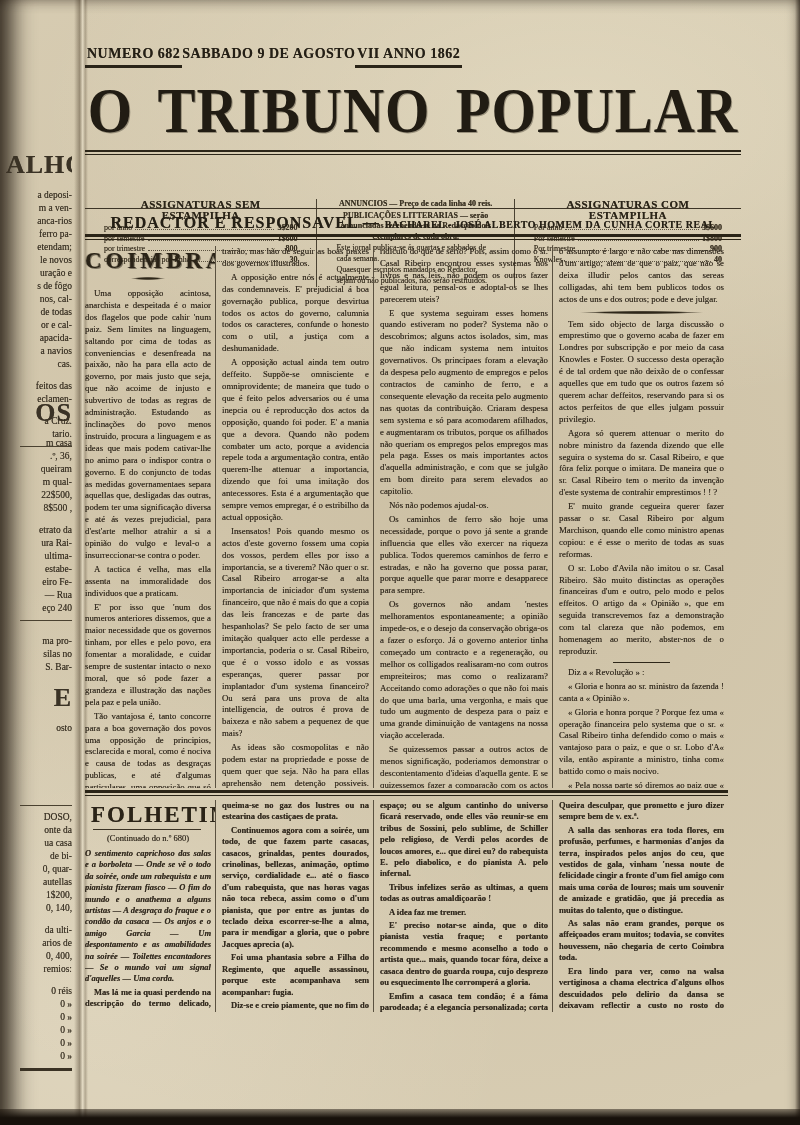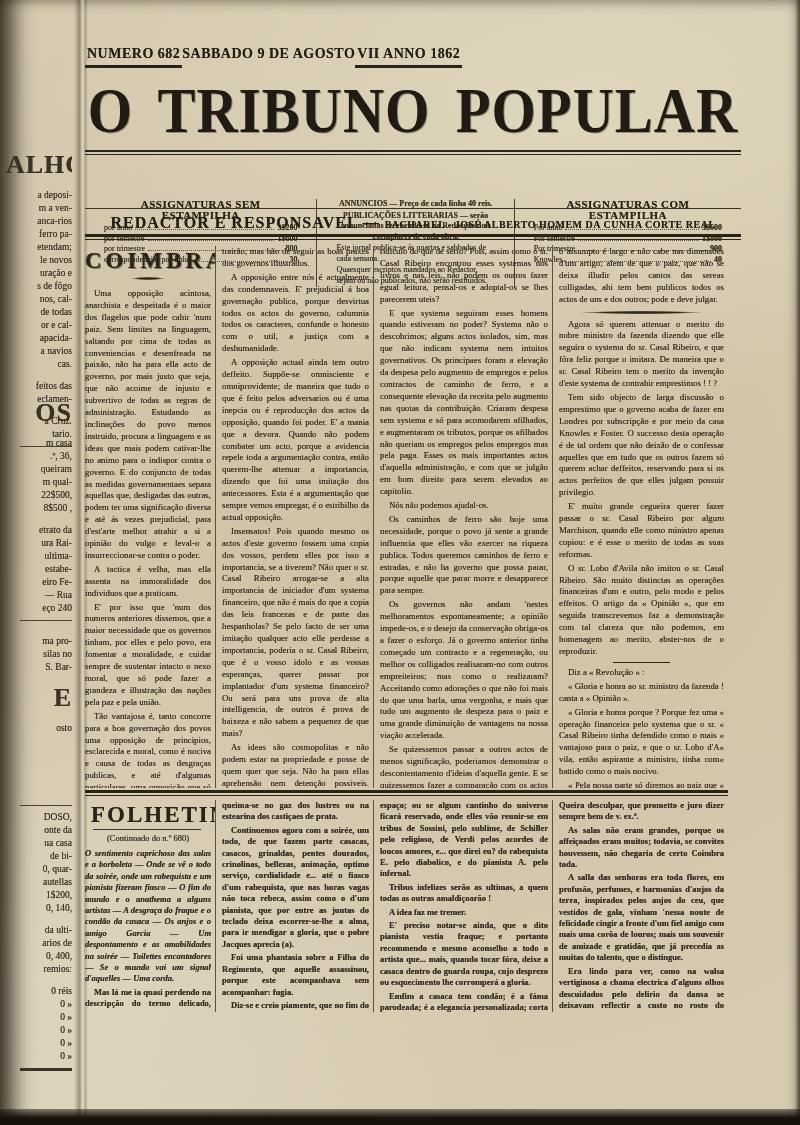--- a/index.html
+++ b/index.html
@@ -252,22 +252,22 @@
           <p class="para">Nós não podemos ajudal-os.</p>
           <p class="para">Os caminhos de ferro são hoje uma necessidade, porque o povo já sente a grande influencia que elles vão exercer na riqueza publica. Todos queremos caminhos de ferro e estradas, e não ha governo que possa parar, porque aquelle que parar morre e desapparece para sempre.</p>
           <p class="para">Os governos não andam 'nestes melhoramentos espontaneamente; a opinião impede-os, e o desejo da conservação obriga-os a fazer o esforço. Já o governo anterior tinha começado um contracto e a regeneração, ou melhor os colligados realisaram-no com outros empreiteiros; mas como o realizaram? Acceitando como adorações o que não foi mais do que uma barla, uma vergonha, e mais que tudo um augmento de despeza para o paiz e uma grande diminuição de vantagens na nossa viação accelerada.</p>
           <p class="para">Se quizessemos passar a outros actos de menos significação, poderiamos demonstrar o descontentamento d'ideias d'aquella gente. E se quizessemos fazer a comparação com os actos da actual administração deixal-os-hiamos a escorrer sangue.</p>
         </div>
       </div>
     <div class="col">
         <div>
           <p class="para cont">o assumpto é largo e não cabe nas dimensões d'um artigo; alem de que o paiz, que não se deixa illudir pelos cantos das sereas colligadas, ahi tem bem publicos todos os actos de uns e dos outros; pode e deve julgar.</p>
           <div class="pdivider"></div>
+          <p class="para">Tem sido objecto de larga discussão o emprestimo que o governo acaba de fazer em Londres por subscripção e por meio da casa Knowles e Foster. O successo desta operação é de tal ordem que não deixão de o confessar aquelles que em tudo que os outros fazem só querem achar deffeitos, reservando para si os actos perfeitos de que elles julgam possuir privilegio.</p>
           <p class="para">Agora só querem attenuar o merito do nobre ministro da fazenda dizendo que elle seguira o systema do sr. Casal Ribeiro, e que fôra feliz porque o imitara. De maneira que o sr. Casal Ribeiro tem o merito da invenção d'este systema de contrahir emprestimos ! ! ?</p>
-          <p class="para">Tem sido objecto de larga discussão o emprestimo que o governo acaba de fazer em Londres por subscripção e por meio da casa Knowles e Foster. O successo desta operação é de tal ordem que não deixão de o confessar aquelles que em tudo que os outros fazem só querem achar deffeitos, reservando para si os actos perfeitos de que elles julgam possuir privilegio.</p>
           <p class="para">E' muito grande cegueira querer fazer passar o sr. Casal Ribeiro por algum Marchison, quando elle como ministro apenas copiou: e é esse o merito de todas as suas reformas.</p>
           <p class="para">O sr. Lobo d'Avila não imitou o sr. Casal Ribeiro. São muito distinctas as operações financeiras d'um e outro, pelo modo e pelos effeitos. O artigo da « Opinião », que em seguida transcrevemos faz a demonstração com tal clareza que não podemos, em homenagem ao merito, abster-nos de o reproduzir.</p>
           <div class="pshort"></div>
           <p class="para">Diz a « Revolução » :</p>
           <p class="para">« Gloria e honra ao sr. ministro da fazenda ! canta a « Opinião ».</p>
           <p class="para">« Gloria e honra porque ? Porque fez uma « operação financeira pelo systema que o sr. « Casal Ribeiro tinha defendido como o mais « vantajoso para o paiz, e que o sr. Lobo d'A« vila, então aspirante a ministro, tinha com« battido como o mais nocivo.</p>
           <p class="para">« Pela nossa parte só diremos ao paiz que « nada tem a esperar de tal ministerio. »</p>
         </div>
       </div>
   </div>
@@ -297,22 +297,22 @@
           <p class="para cont">espaço; ou se algum cantinho do universo ficará reservado, onde elles vão reunir-se em tribus de Sossini, pelo sublime, de Schiller pelo religioso, de Verdi pelos acordes de loucos amores, e... que direi eu? do rabequista E. pelo diabolico, e do pianista A. pelo infernal.</p>
           <p class="para">Tribus infelizes serão as ultimas, a quem todas as outras amaldiçoarão !</p>
           <p class="para">A idea faz me tremer.</p>
           <p class="para">E' preciso notar-se ainda, que o dito pianista vestia fraque; e portanto recommendo e mesmo aconselho a todo o artista que... mais, quando tocar fóra, deixe a casaca dentro do guarda roupa, cujo desprezo ou esquecimento lhe corromperá a gloria.</p>
           <p class="para">Emfim a casaca tem condão; é a fáma parodeada; é a elegancia personalizada; corta a direito, e corta bem.</p>
         </div>
       </div>
     <div class="col">
         <div>
           <p class="para cont">Queira desculpar, que prometto e juro dizer sempre bem de v. ex.ª.</p>
+          <p class="para">A salla das senhoras era toda flores, em profusão, perfumes, e harmonias d'anjos da terra, inspirados pelos anjos do ceu, que vestidos de gala, vinham 'nessa noute de felicidade cingir a fronte d'um fiel amigo com mais uma corôa de louros; mais um souvenir de amizade e gratidão, que já precedia as muitas do talento, que o distingue.</p>
           <p class="para">As salas não eram grandes, porque os affeiçoados eram muitos; todavia, se convites houvessem, não chegaria de certo Coimbra toda.</p>
-          <p class="para">A salla das senhoras era toda flores, em profusão, perfumes, e harmonias d'anjos da terra, inspirados pelos anjos do ceu, que vestidos de gala, vinham 'nessa noute de felicidade cingir a fronte d'um fiel amigo com mais uma corôa de louros; mais um souvenir de amizade e gratidão, que já precedia as muitas do talento, que o distingue.</p>
           <p class="para">Era lindo para ver, como na walsa vertiginosa a chama electrica d'alguns olhos descuidados pelo delirio da dansa se deixavam reflectir a custo no rosto do apreciador sensivel, penetrando-se-lhe até ao coração !</p>
         </div>
       </div>
   </div>
 
   <div class="edge-right"></div>
   <div class="edge-bottom"></div>
 </div>
 
 </body></html>

